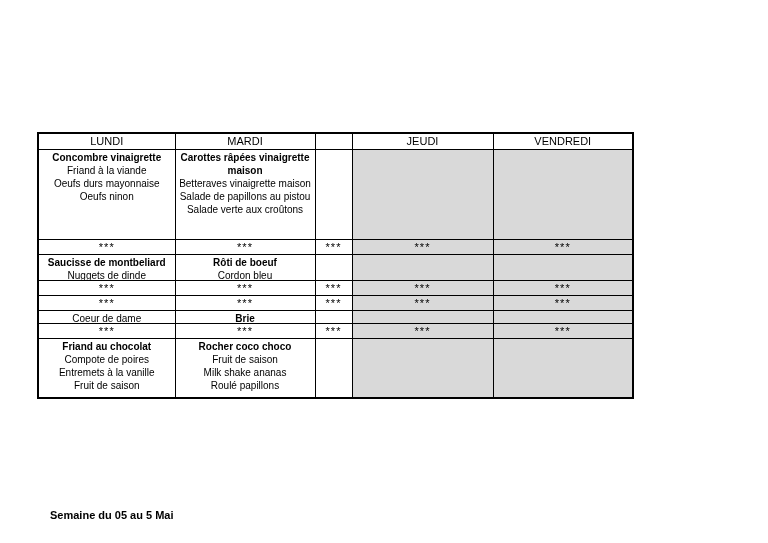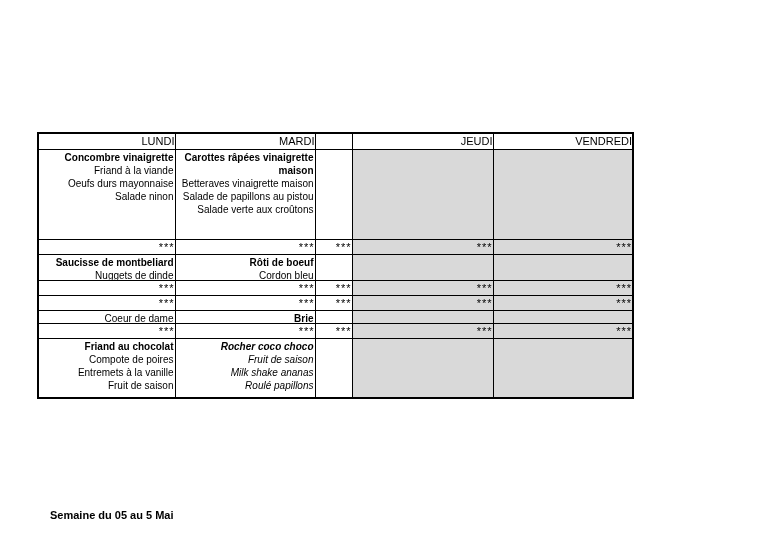--- a/index.html
+++ b/index.html
@@ -22,21 +22,21 @@
     top: 132px;
     border-collapse: collapse;
     table-layout: fixed;
     border: 2px solid #000000;
   }
   .menu-table th,
   .menu-table td {
     border: 1px solid #000000;
     padding: 0;
     margin: 0;
-    text-align: right;
+    text-align: center;
     vertical-align: top;
     overflow: hidden;
   }
   .menu-table th {
     font-weight: normal;
     font-size: 11px;
     line-height: 13px;
     vertical-align: middle;
     overflow: hidden;
   }
@@ -88,21 +88,21 @@
           <th style="height: 15px;">VENDREDI</th>
         </tr>
     </thead>
     <tbody>
         <tr>
           <td style="height: 89px;">
             <div class="clip" style="height: 89px;">
               <div class="line bold">Concombre vinaigrette</div>
               <div class="line">Friand à la viande</div>
               <div class="line">Oeufs durs mayonnaise</div>
-              <div class="line">Salade ninon</div>
+              <div class="line">Oeufs ninon</div>
             </div>
           </td>
           <td style="height: 89px;">
             <div class="clip" style="height: 89px;">
               <div class="line bold">Carottes râpées vinaigrette maison</div>
               <div class="line">Betteraves vinaigrette maison</div>
               <div class="line">Salade de papillons au pistou</div>
               <div class="line">Salade verte aux croûtons</div>
             </div>
           </td>
@@ -190,21 +190,21 @@
         </tr>
         <tr>
           <td style="height: 58px;">
             <div class="clip" style="height: 58px;">
               <div class="line bold">Friand au chocolat</div>
               <div class="line">Compote de poires</div>
               <div class="line">Entremets à la vanille</div>
               <div class="line">Fruit de saison</div>
             </div>
           </td>
-          <td style="height: 58px; font-style: italic;">
+          <td style="height: 58px;">
             <div class="clip" style="height: 58px;">
               <div class="line bold">Rocher coco choco</div>
               <div class="line">Fruit de saison</div>
               <div class="line">Milk shake ananas</div>
               <div class="line">Roulé papillons</div>
             </div>
           </td>
           <td style="height: 58px;">
             <div class="clip" style="height: 58px;"></div>
           </td>

